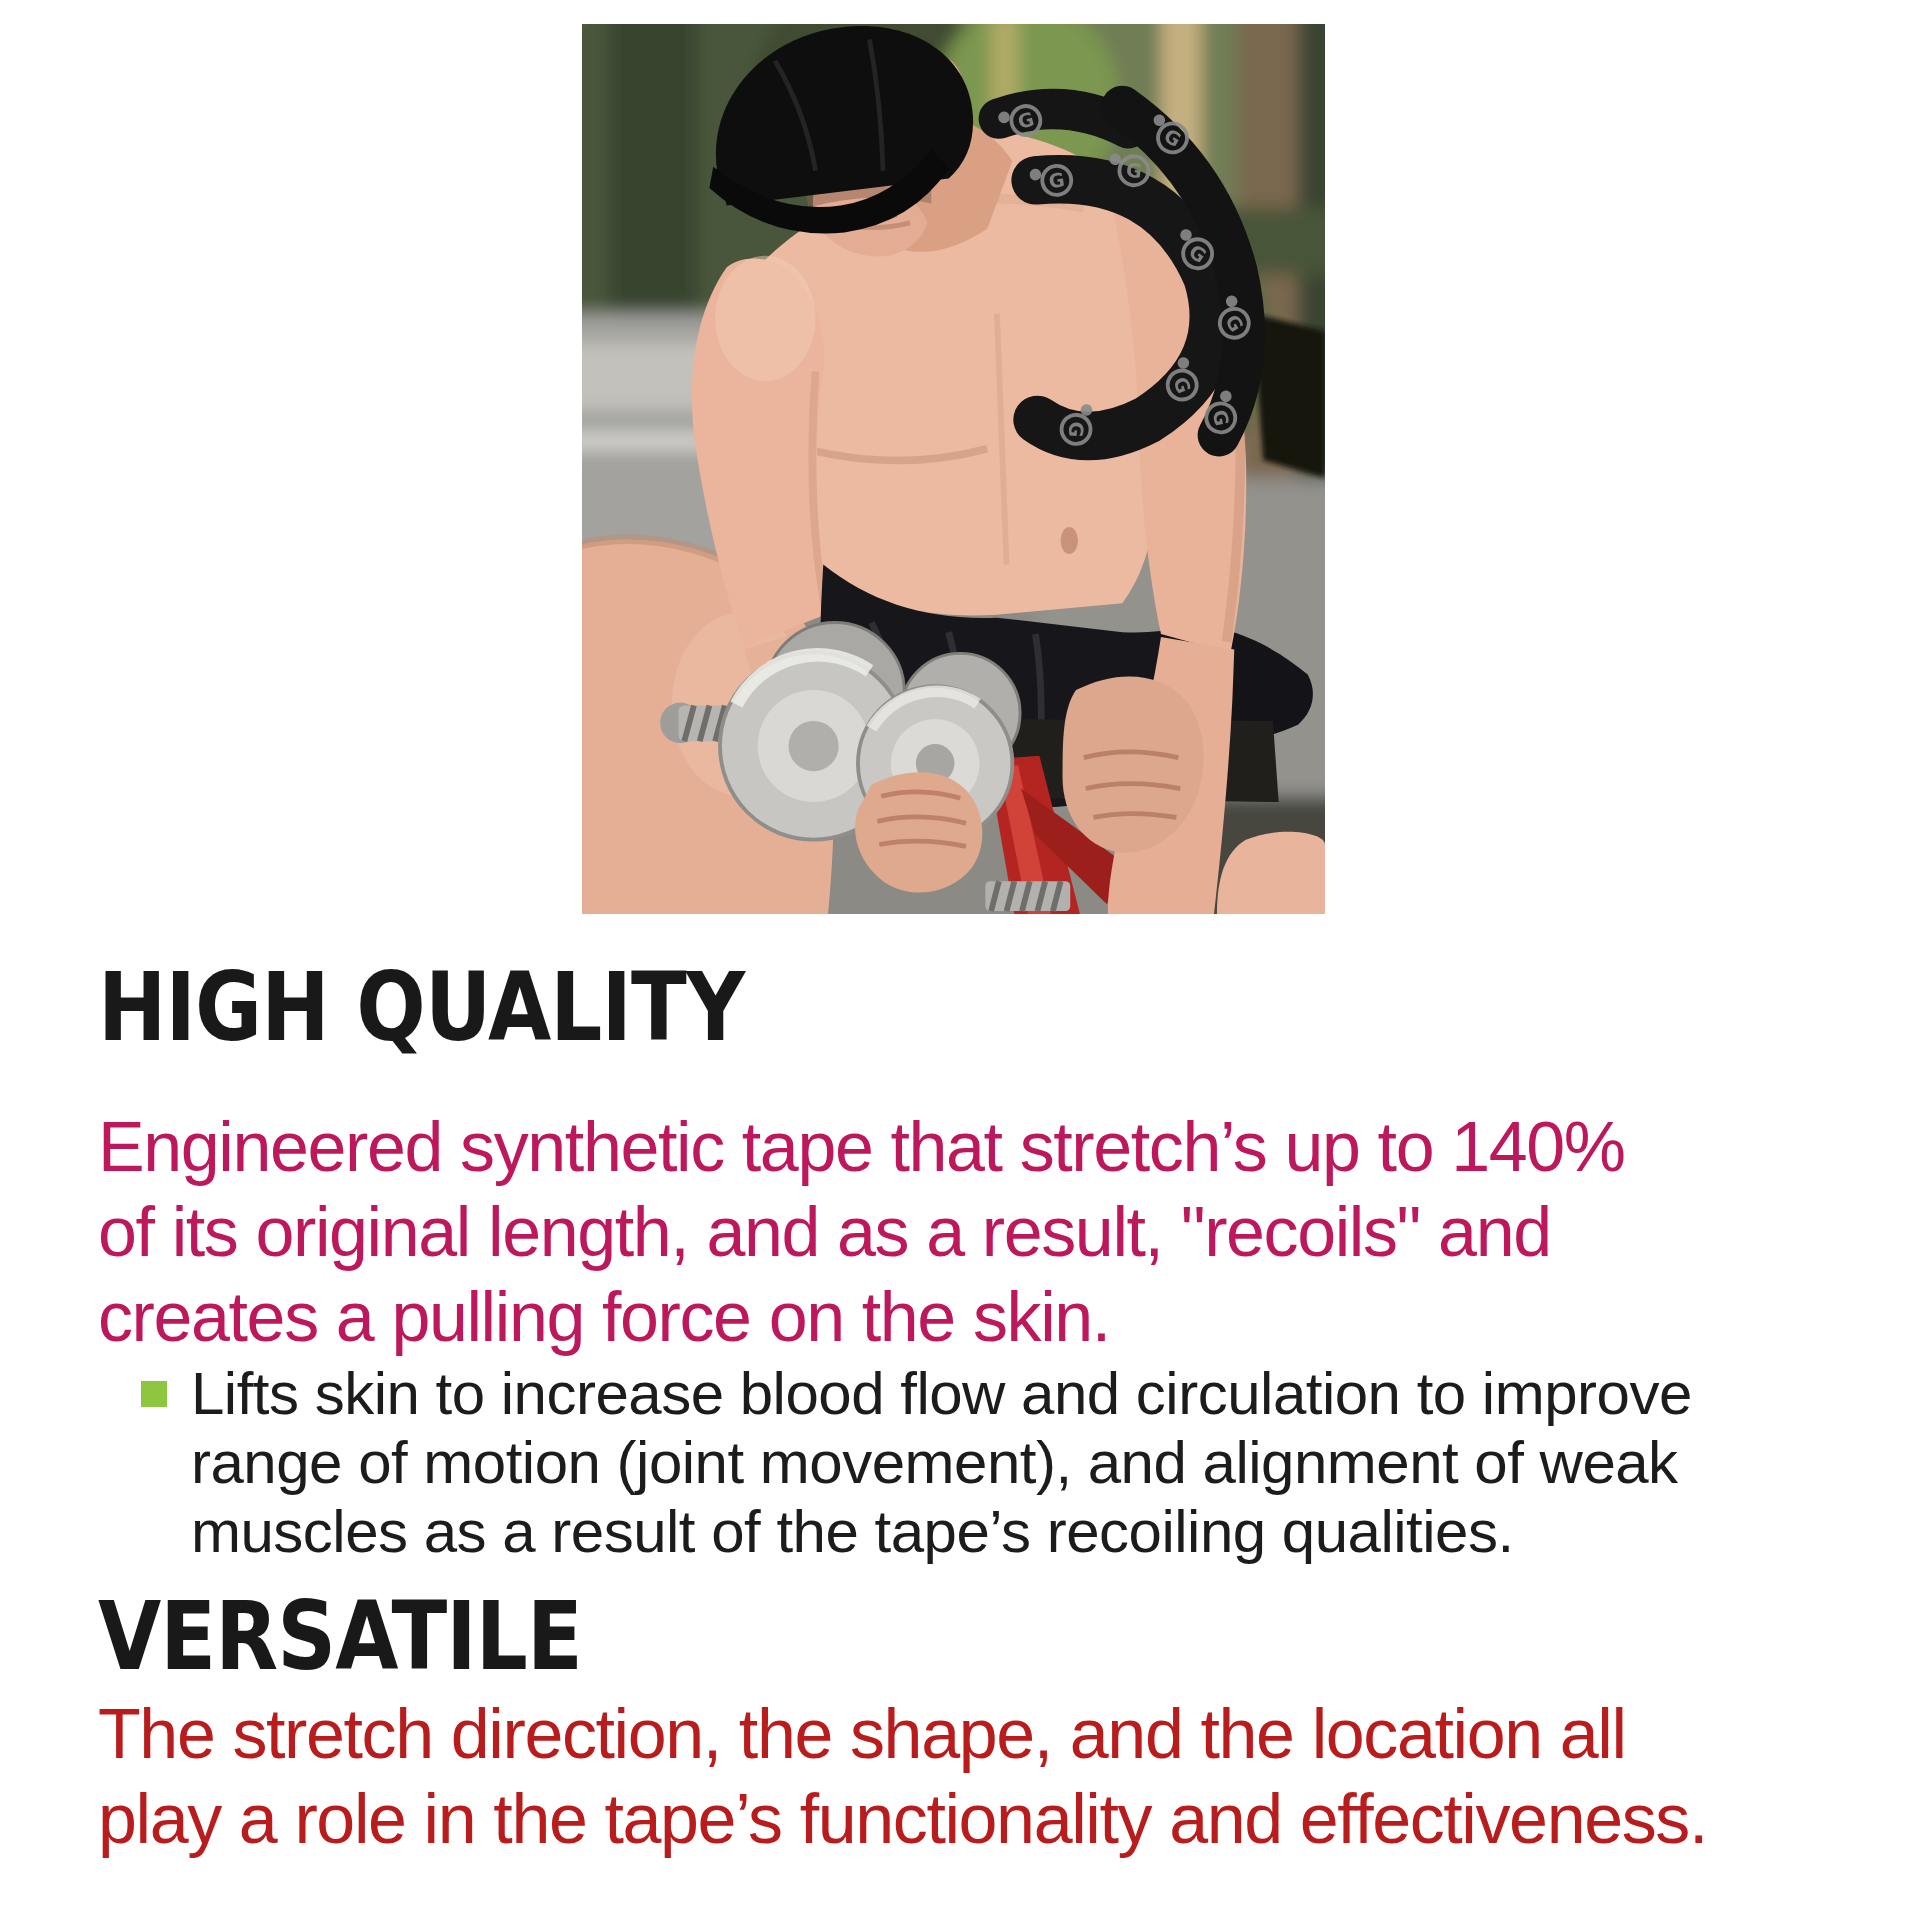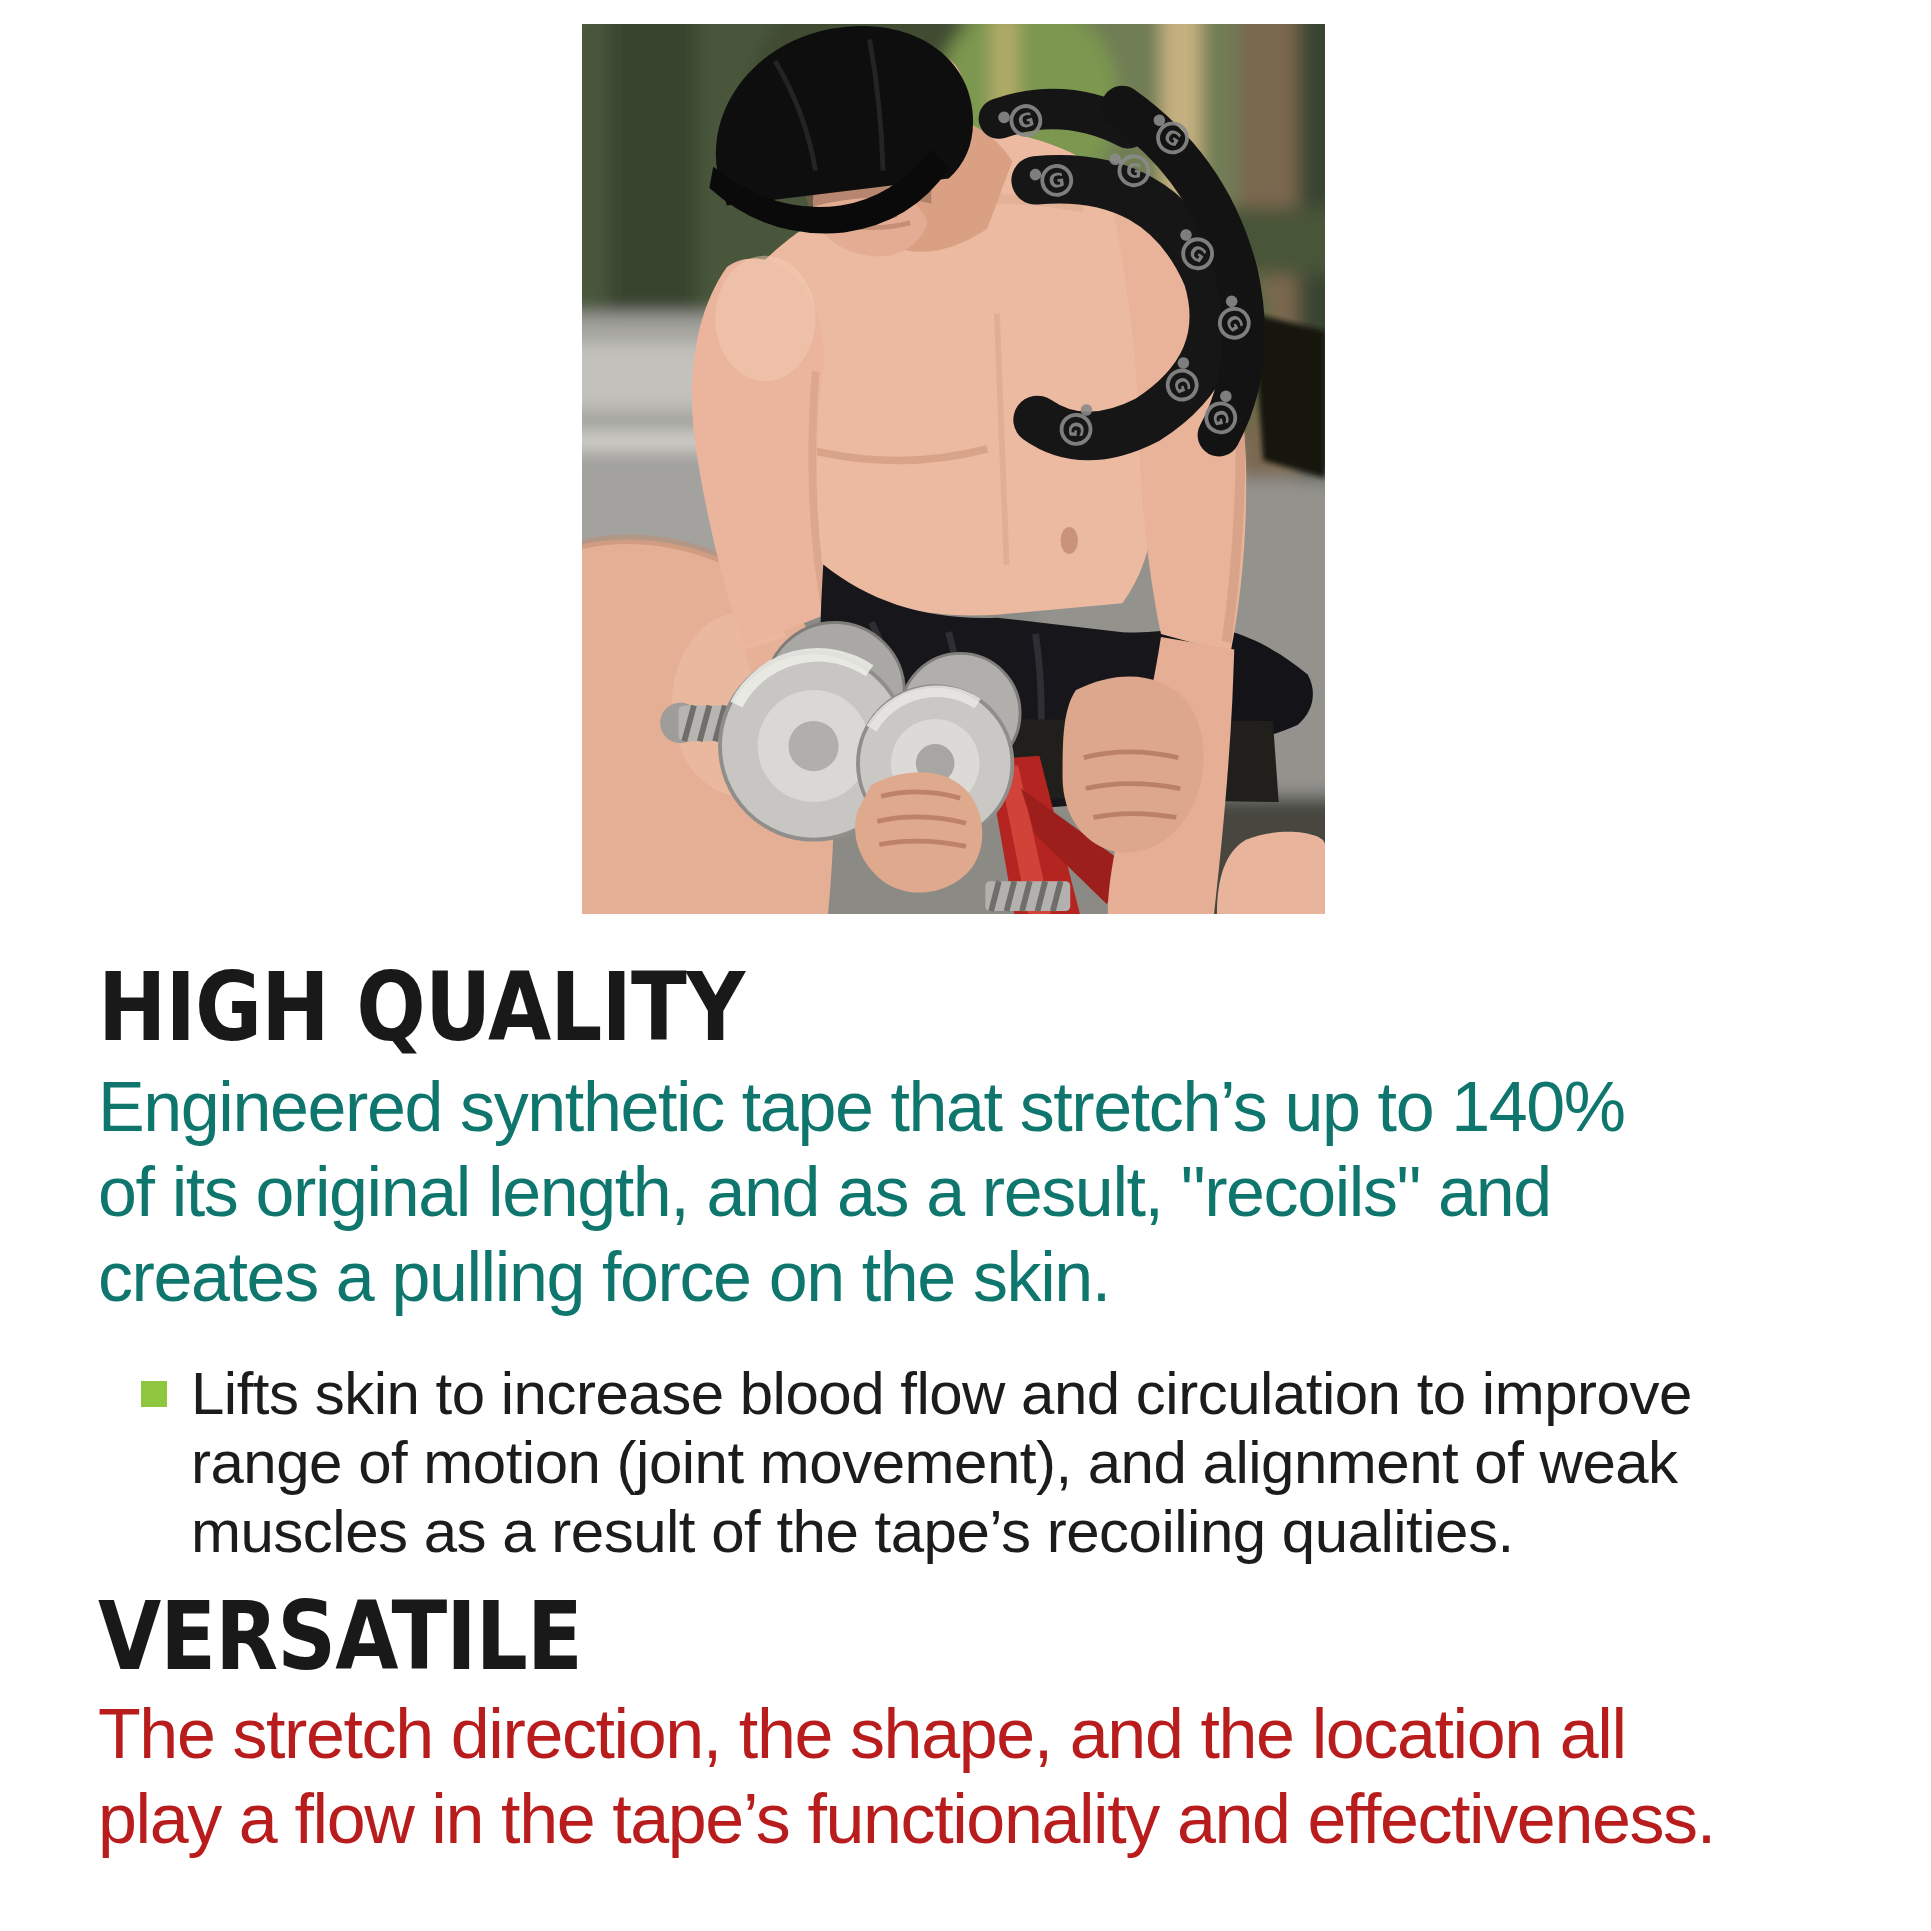--- a/index.html
+++ b/index.html
@@ -227,37 +227,37 @@
               <circle cx="-21" cy="-9" r="6"></circle>
             </g>
         </g>
       </g>
     </svg>
   </figure>
 
   <section>
     <h1 id="hq-heading" class="headline" style="color: rgb(25, 25, 25);">HIGH QUALITY</h1>
 
-    <p id="hq-paragraph" class="bodytext" style="color: #0f766e;">
+    <p id="hq-paragraph" class="bodytext" style="color: #be185d; margin-top: 40px;">
       <span class="ln">Engineered synthetic tape that stretch’s up to 140%</span>
       <span class="ln">of its original length, and as a result, "recoils" and</span>
       <span class="ln">creates a pulling force on the skin.</span>
     </p>
 
     <span class="bullet-square" style="background-color: rgb(142, 198, 63);"></span>
     <div class="bullet-text" style="color: rgb(28, 28, 28);">
       <span class="ln">Lifts skin to increase blood flow and circulation to improve</span>
       <span class="ln">range of motion (joint movement), and alignment of weak</span>
       <span class="ln">muscles as a result of the tape’s recoiling qualities.</span>
     </div>
   </section>
 
   <section>
     <h1 id="vs-heading" class="headline" style="color: rgb(25, 25, 25);">VERSATILE</h1>
 
     <p id="vs-paragraph" class="bodytext" style="color: #b91c1c;">
       <span class="ln">The stretch direction, the shape, and the location all</span>
-      <span class="ln">play a flow in the tape’s functionality and effectiveness.</span>
+      <span class="ln">play a role in the tape’s functionality and effectiveness.</span>
     </p>
   </section>
 
 </main>
 
 
 </body></html>

